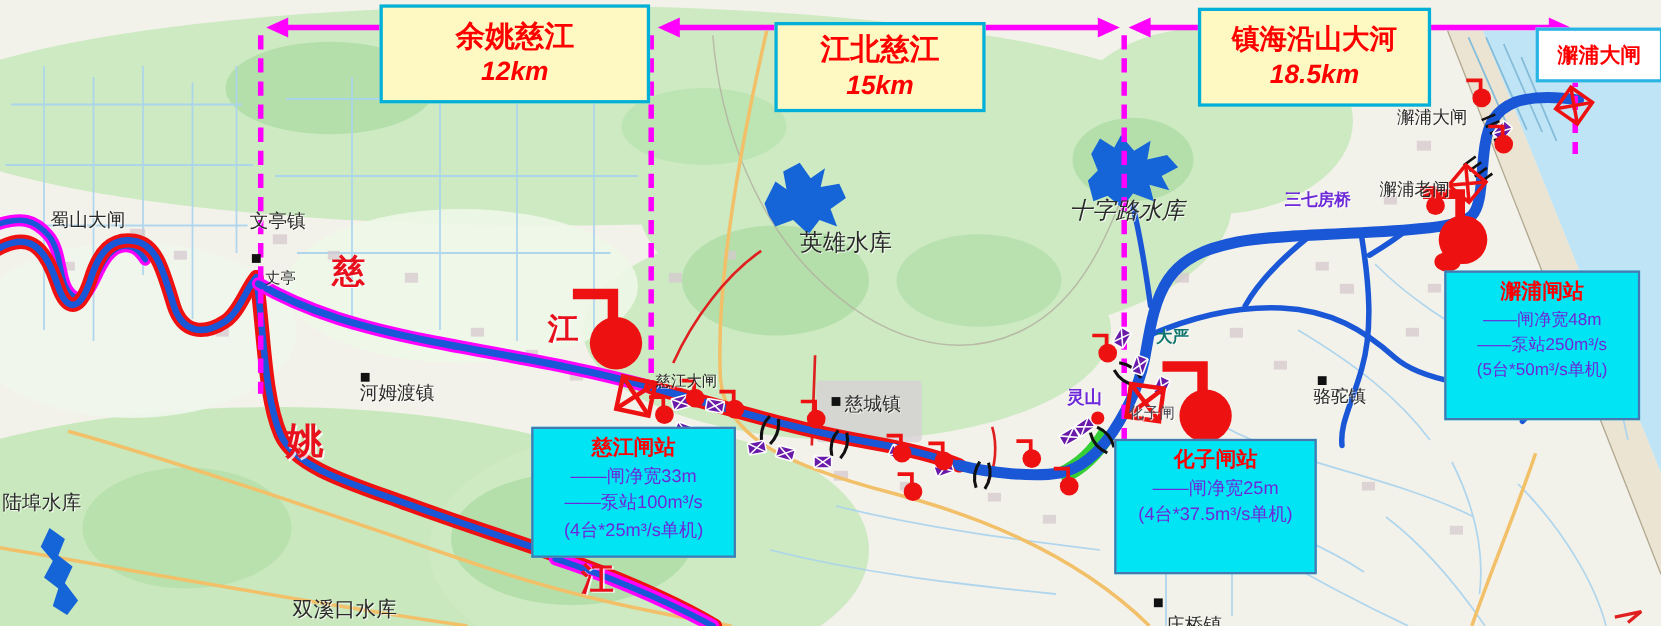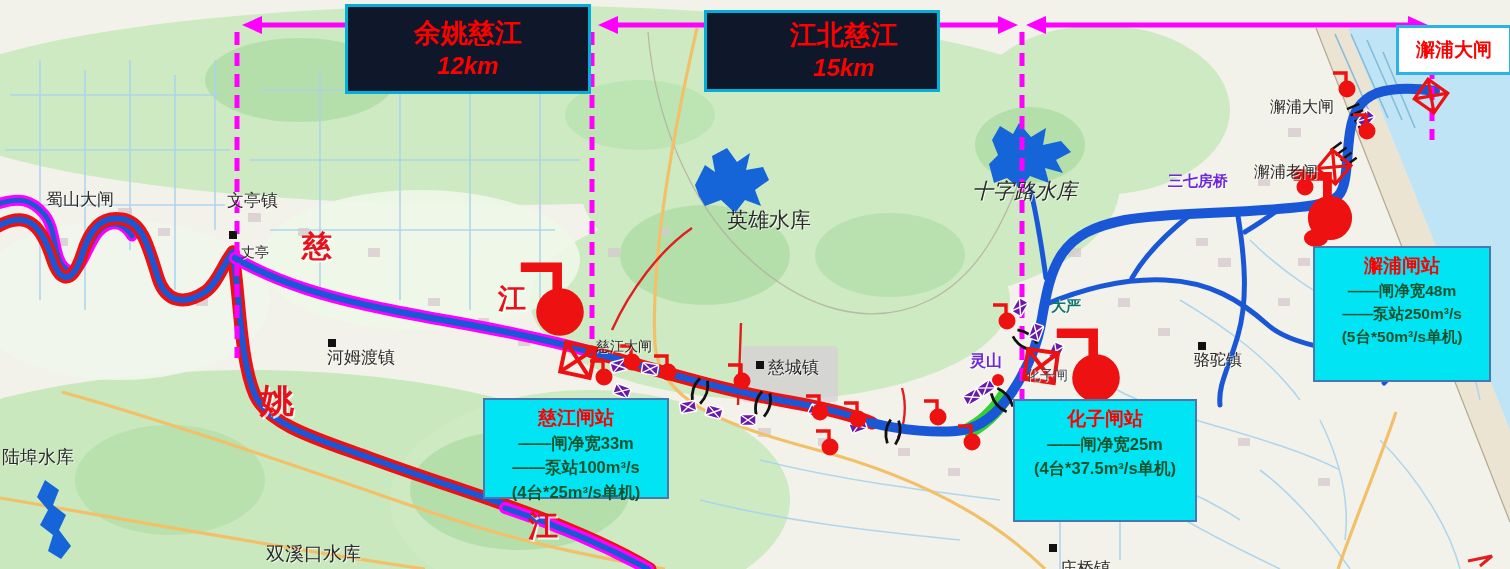--- a/index.html
+++ b/index.html
@@ -1,33 +1,33 @@
 <!DOCTYPE html>
 <html><head>
 <meta charset="utf-8">
 <style>
   html,body{margin:0;padding:0;background:#888;}
   .stage{position:relative;width:1510px;height:569px;overflow:hidden;
          font-family:"Liberation Sans",sans-serif;background:#f5f3ec;}
   .stage svg{position:absolute;left:0;top:0;}
   
-  .seg-box{position:absolute;background:#0f172a;border:3px solid #00b0d8;
+  .seg-box{position:absolute;background:#fef9c3;border:3px solid #00b0d8;
            text-align:center;color:#ff0000;font-weight:bold;z-index:30;
            display:flex;flex-direction:column;justify-content:center;line-height:1.25;}
   .seg-name{font-size:27px;}
   .seg-len{font-size:24px;font-style:italic;}
   
   .corner-box{position:absolute;background:#ffffff;border:3px solid #2ab4e4;
               color:#ff0000;font-weight:bold;font-size:19px;text-align:center;
               z-index:30;display:flex;align-items:center;justify-content:center;}
   
   .station-box{position:absolute;background:#00e4f4;border:2px solid #4878b0;
                text-align:center;z-index:25;padding-top:5px;box-sizing:border-box;}
   .station-title{color:#ff0000;font-weight:bold;font-size:19px;line-height:1.35;}
-  .station-line{color:#14532d;font-weight:bold;font-size:16.5px;line-height:1.5;white-space:nowrap;}
+  .station-line{color:#6d28d9;font-weight:normal;font-size:16.5px;line-height:1.5;white-space:nowrap;}
   
   .maplabel{position:absolute;white-space:nowrap;z-index:20;
             font-family:"Liberation Serif",serif;color:#2a2a2a;
             text-shadow:1px 1px 0 rgba(255,255,255,.75);}
   .red-river{font-family:"Liberation Sans",sans-serif;color:#e8101c;font-weight:bold;
              text-shadow:1.5px 1.5px 0 rgba(255,255,255,.8);}
   .magenta-lab{font-family:"Liberation Sans",sans-serif;color:#6d28d9;font-weight:bold;}
   .red-lab{font-family:"Liberation Sans",sans-serif;color:#0f766e;font-weight:bold;}
   .muted{color:#4a4a55;}
 </style>
@@ -272,30 +272,34 @@
     <rect x="756" y="361" width="8" height="8"></rect>
     <rect x="1198" y="342" width="8" height="8"></rect>
     <rect x="1049" y="544" width="8" height="8"></rect>
   </g>
 </svg>
 
 <div class="seg-box" style="left:345px;top:4px;width:240px;height:84px;">
   <div class="seg-name">余姚慈江</div>
   <div class="seg-len">12km</div>
 </div>
-<div class="seg-box" style="left:704px;top:10px;width:186px;height:76px;padding-left:44px;">
+<div class="seg-box" style="left:704px;top:20px;width:186px;height:76px;">
   <div class="seg-name">江北慈江</div>
   <div class="seg-len">15km</div>
 </div>
+<div class="seg-box" style="left:1089px;top:7px;width:206px;height:84px;">
+  <div class="seg-name" style="font-size:25px;">镇海沿山大河</div>
+  <div class="seg-len">18.5km</div>
+</div>
 
 <div class="corner-box" style="left:1396px;top:25px;width:110px;height:44px;">
   <span>澥浦大闸</span>
 </div>
 
-<div class="station-box" style="left:483px;top:398px;width:186px;height:101px;">
+<div class="station-box" style="left:483px;top:388px;width:186px;height:119px;">
   <div class="station-title">慈江闸站</div>
   <div class="station-line">——闸净宽33m</div>
   <div class="station-line">——泵站100m³/s</div>
   <div class="station-line">(4台*25m³/s单机)</div>
 </div>
 <div class="station-box" style="left:1013px;top:399px;width:184px;height:123px;">
   <div class="station-title">化子闸站</div>
   <div class="station-line">——闸净宽25m</div>
   <div class="station-line">(4台*37.5m³/s单机)</div>
 </div>

